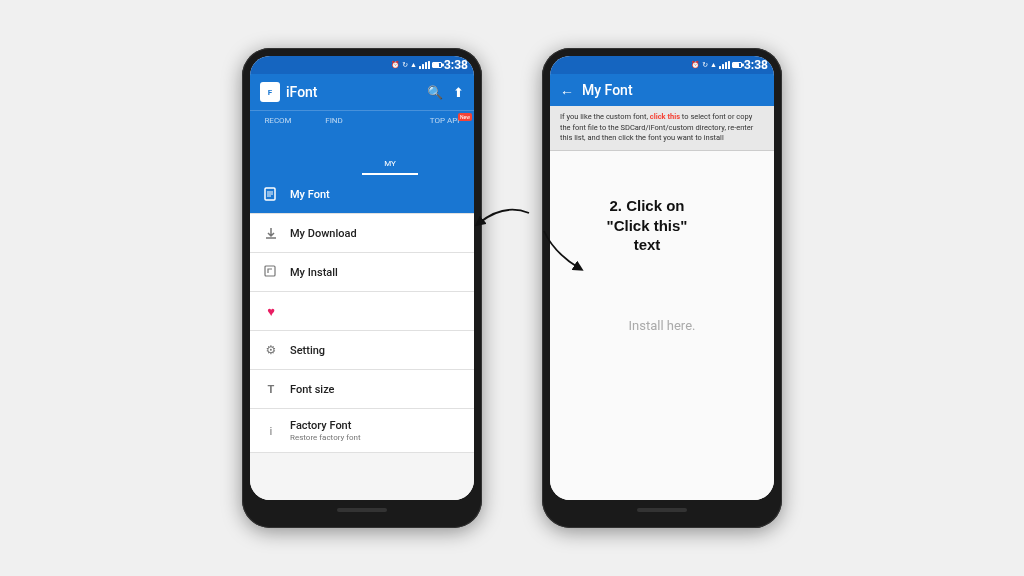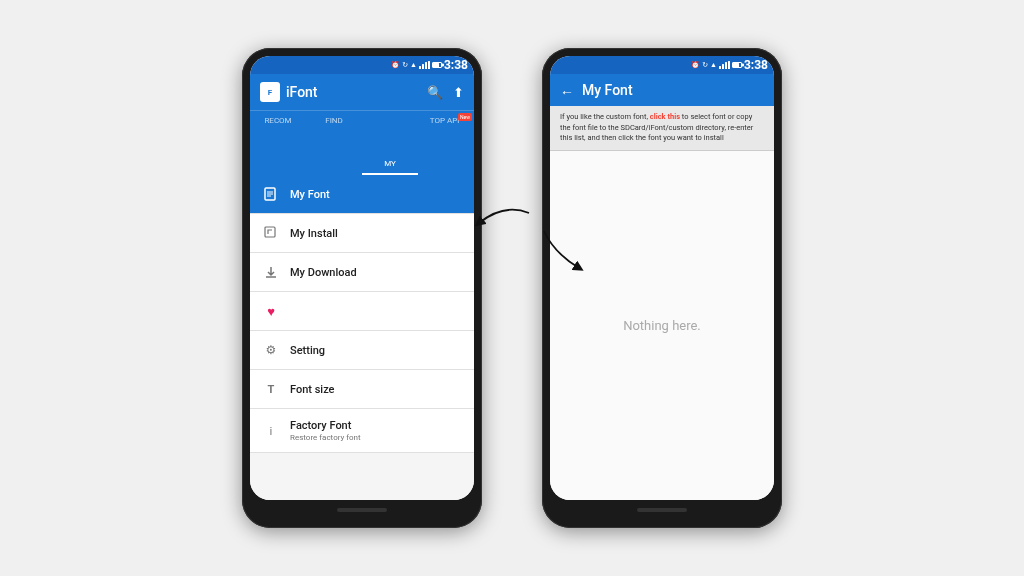--- a/index.html
+++ b/index.html
@@ -411,38 +411,38 @@
             </svg>
           </div>
           <div class="menu-item-text">
             <span class="menu-item-title">My Font</span>
           </div>
         </div>
 
         <div class="menu-item">
           <div class="menu-item-icon">
             <svg width="14" height="14" viewBox="0 0 14 14">
+              <path d="M7 2 L7 9 M4 7 L7 10 L10 7" stroke="#757575" stroke-width="1.5" fill="none"></path>
+              <line x1="2" y1="12" x2="12" y2="12" stroke="#757575" stroke-width="1.5"></line>
+            </svg>
+          </div>
+          <div class="menu-item-text">
+            <span class="menu-item-title">My Download</span>
+          </div>
+        </div>
+
+        <div class="menu-item">
+          <div class="menu-item-icon">
+            <svg width="14" height="14" viewBox="0 0 14 14">
               <rect x="1" y="1" width="10" height="10" rx="1" fill="none" stroke="#757575" stroke-width="1.2"></rect>
               <path d="M4 8 L4 4 L8 4" stroke="#757575" stroke-width="1.2" fill="none"></path>
             </svg>
           </div>
           <div class="menu-item-text">
             <span class="menu-item-title">My Install</span>
-          </div>
-        </div>
-
-        <div class="menu-item">
-          <div class="menu-item-icon">
-            <svg width="14" height="14" viewBox="0 0 14 14">
-              <path d="M7 2 L7 9 M4 7 L7 10 L10 7" stroke="#757575" stroke-width="1.5" fill="none"></path>
-              <line x1="2" y1="12" x2="12" y2="12" stroke="#757575" stroke-width="1.5"></line>
-            </svg>
-          </div>
-          <div class="menu-item-text">
-            <span class="menu-item-title">My Download</span>
           </div>
         </div>
 
         <div class="menu-item color-font">
           <div class="menu-item-icon" style="color:#e91e63; font-size:13px;">♥</div>
         </div>
 
         <div class="menu-item setting">
           <div class="menu-item-icon" style="color:#757575; font-size:12px;">⚙</div>
           <div class="menu-item-text">
@@ -510,29 +510,34 @@
       <div class="phone2-header">
         <span class="back-arrow">←</span>
         <span class="phone2-title">My Font</span>
       </div>
 
       <div class="info-banner">
         If you like the custom font, <span class="click-link">click this</span> to select font or copy the font file to the SDCard/iFont/custom directory, re-enter this list, and then click the font you want to install
       </div>
 
       <div class="phone2-content">
-        <span class="nothing-here">Nothing here.</span>
+        <span class="nothing-here">Install here.</span>
       </div>
 
     </div>
     <div class="phone-bottom">
       <div class="home-button"></div>
     </div>
   </div>
 
+  <div class="annotation" style="position:absolute; top:148px; right:60px; width:150px; text-align:center;">
+    <span style="white-space:pre-line; font-size:15px; font-weight:bold;">2. Click on
+"Click this"
+text</span>
+  </div>
 
   <svg style="position:absolute; top:175px; right:188px; width:60px; height:55px;" viewBox="0 0 60 55">
     <path d="M 10,8 Q 20,30 45,45" stroke="#111" stroke-width="1.8" fill="none" marker-end="url(#arrow2)"></path>
     <defs>
       <marker id="arrow2" markerWidth="6" markerHeight="6" refX="3" refY="3" orient="auto">
         <path d="M0,0 L6,3 L0,6 Z" fill="#111"></path>
       </marker>
     </defs>
   </svg>
 

